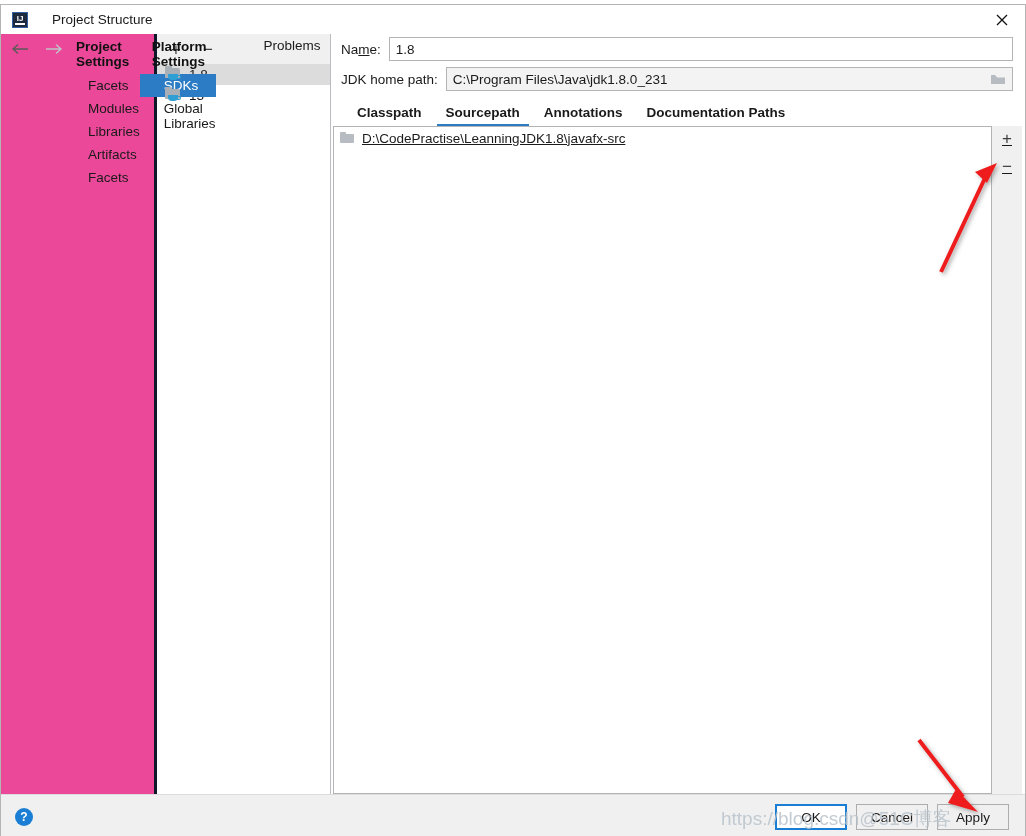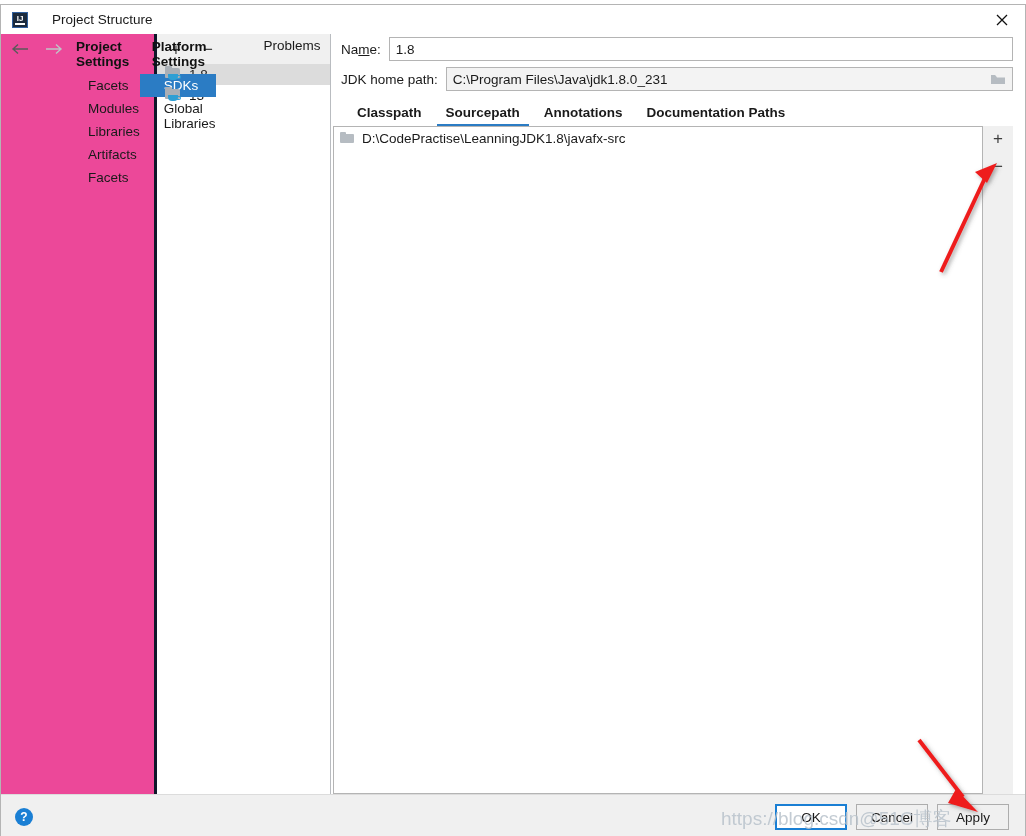--- a/index.html
+++ b/index.html
@@ -288,22 +288,23 @@
     left: 3px; right: 3px;
     bottom: 0;
     height: 2px;
     background: #2b7cc4;
   }
 
   
   .list-area {
     flex: 1;
     display: flex;
-    margin: 0 12px 0 2px;
+    margin: 0 3px 0 2px;
     min-height: 0;
+    text-decoration: underline;
   }
   .path-list {
     flex: 1;
     border: 1px solid #b4b4b4;
     border-right: 1px solid #b4b4b4;
     background: #ffffff;
     box-sizing: border-box;
     overflow: hidden;
     min-width: 0;
   }

